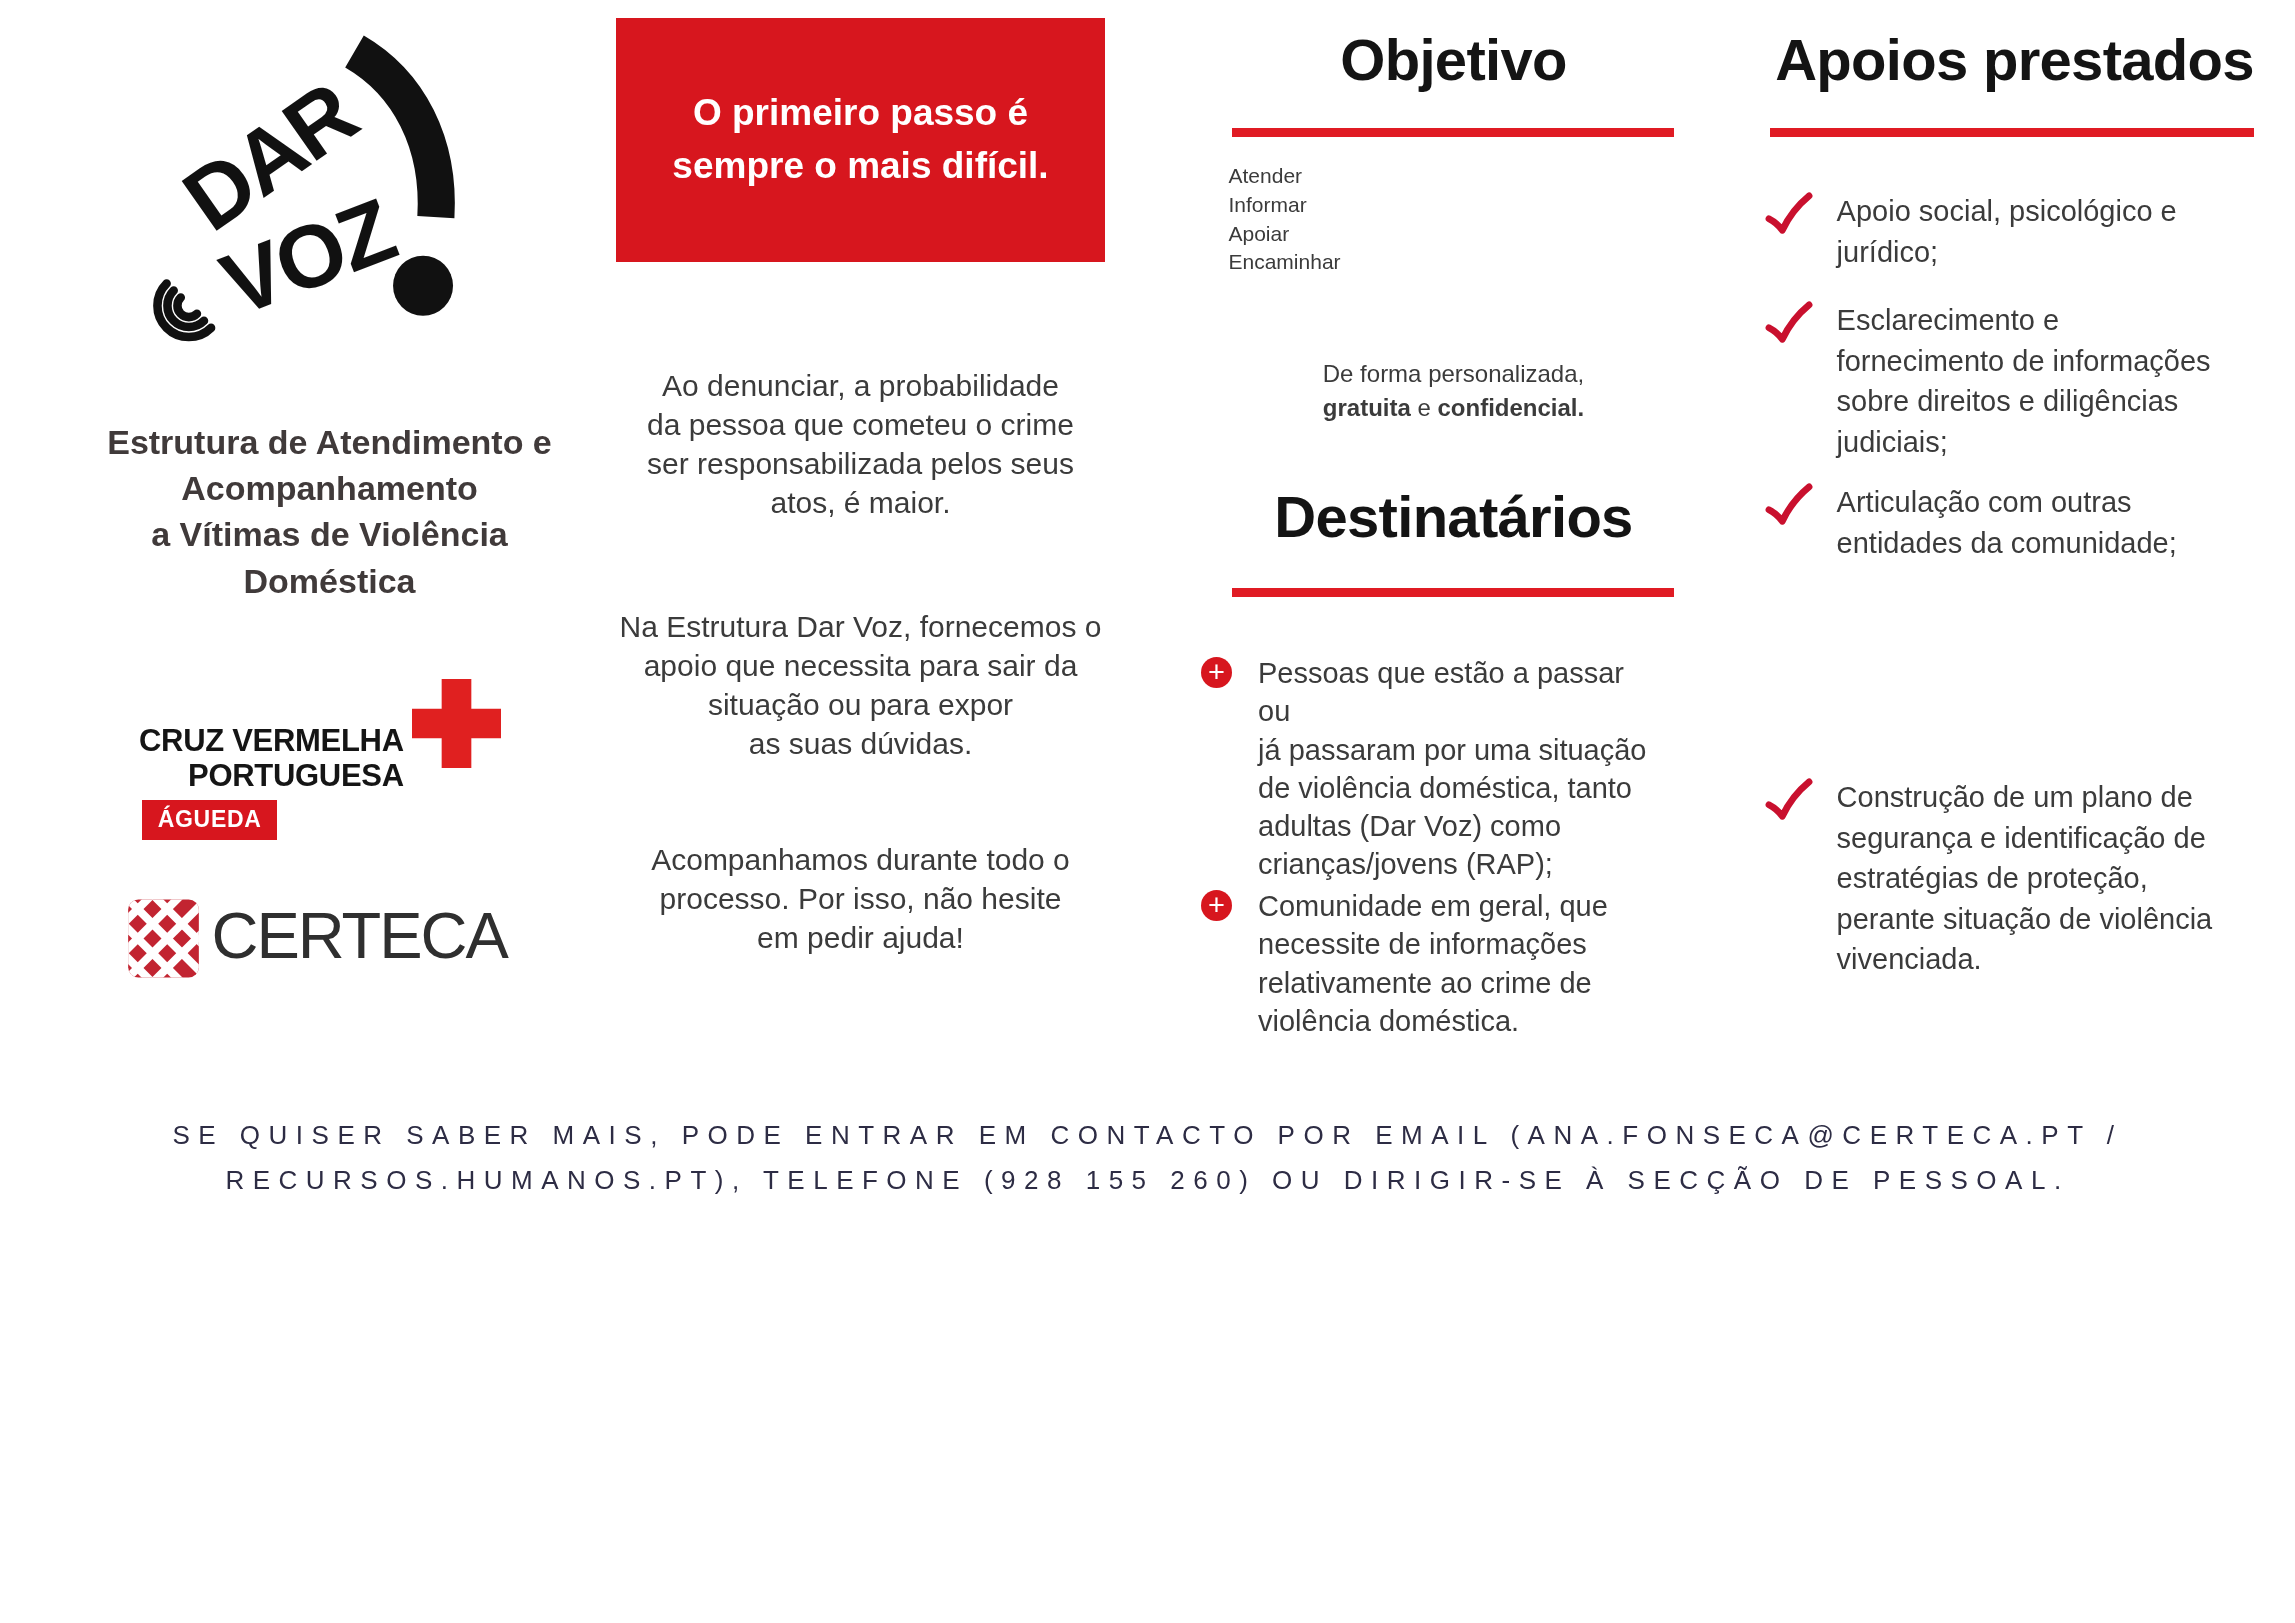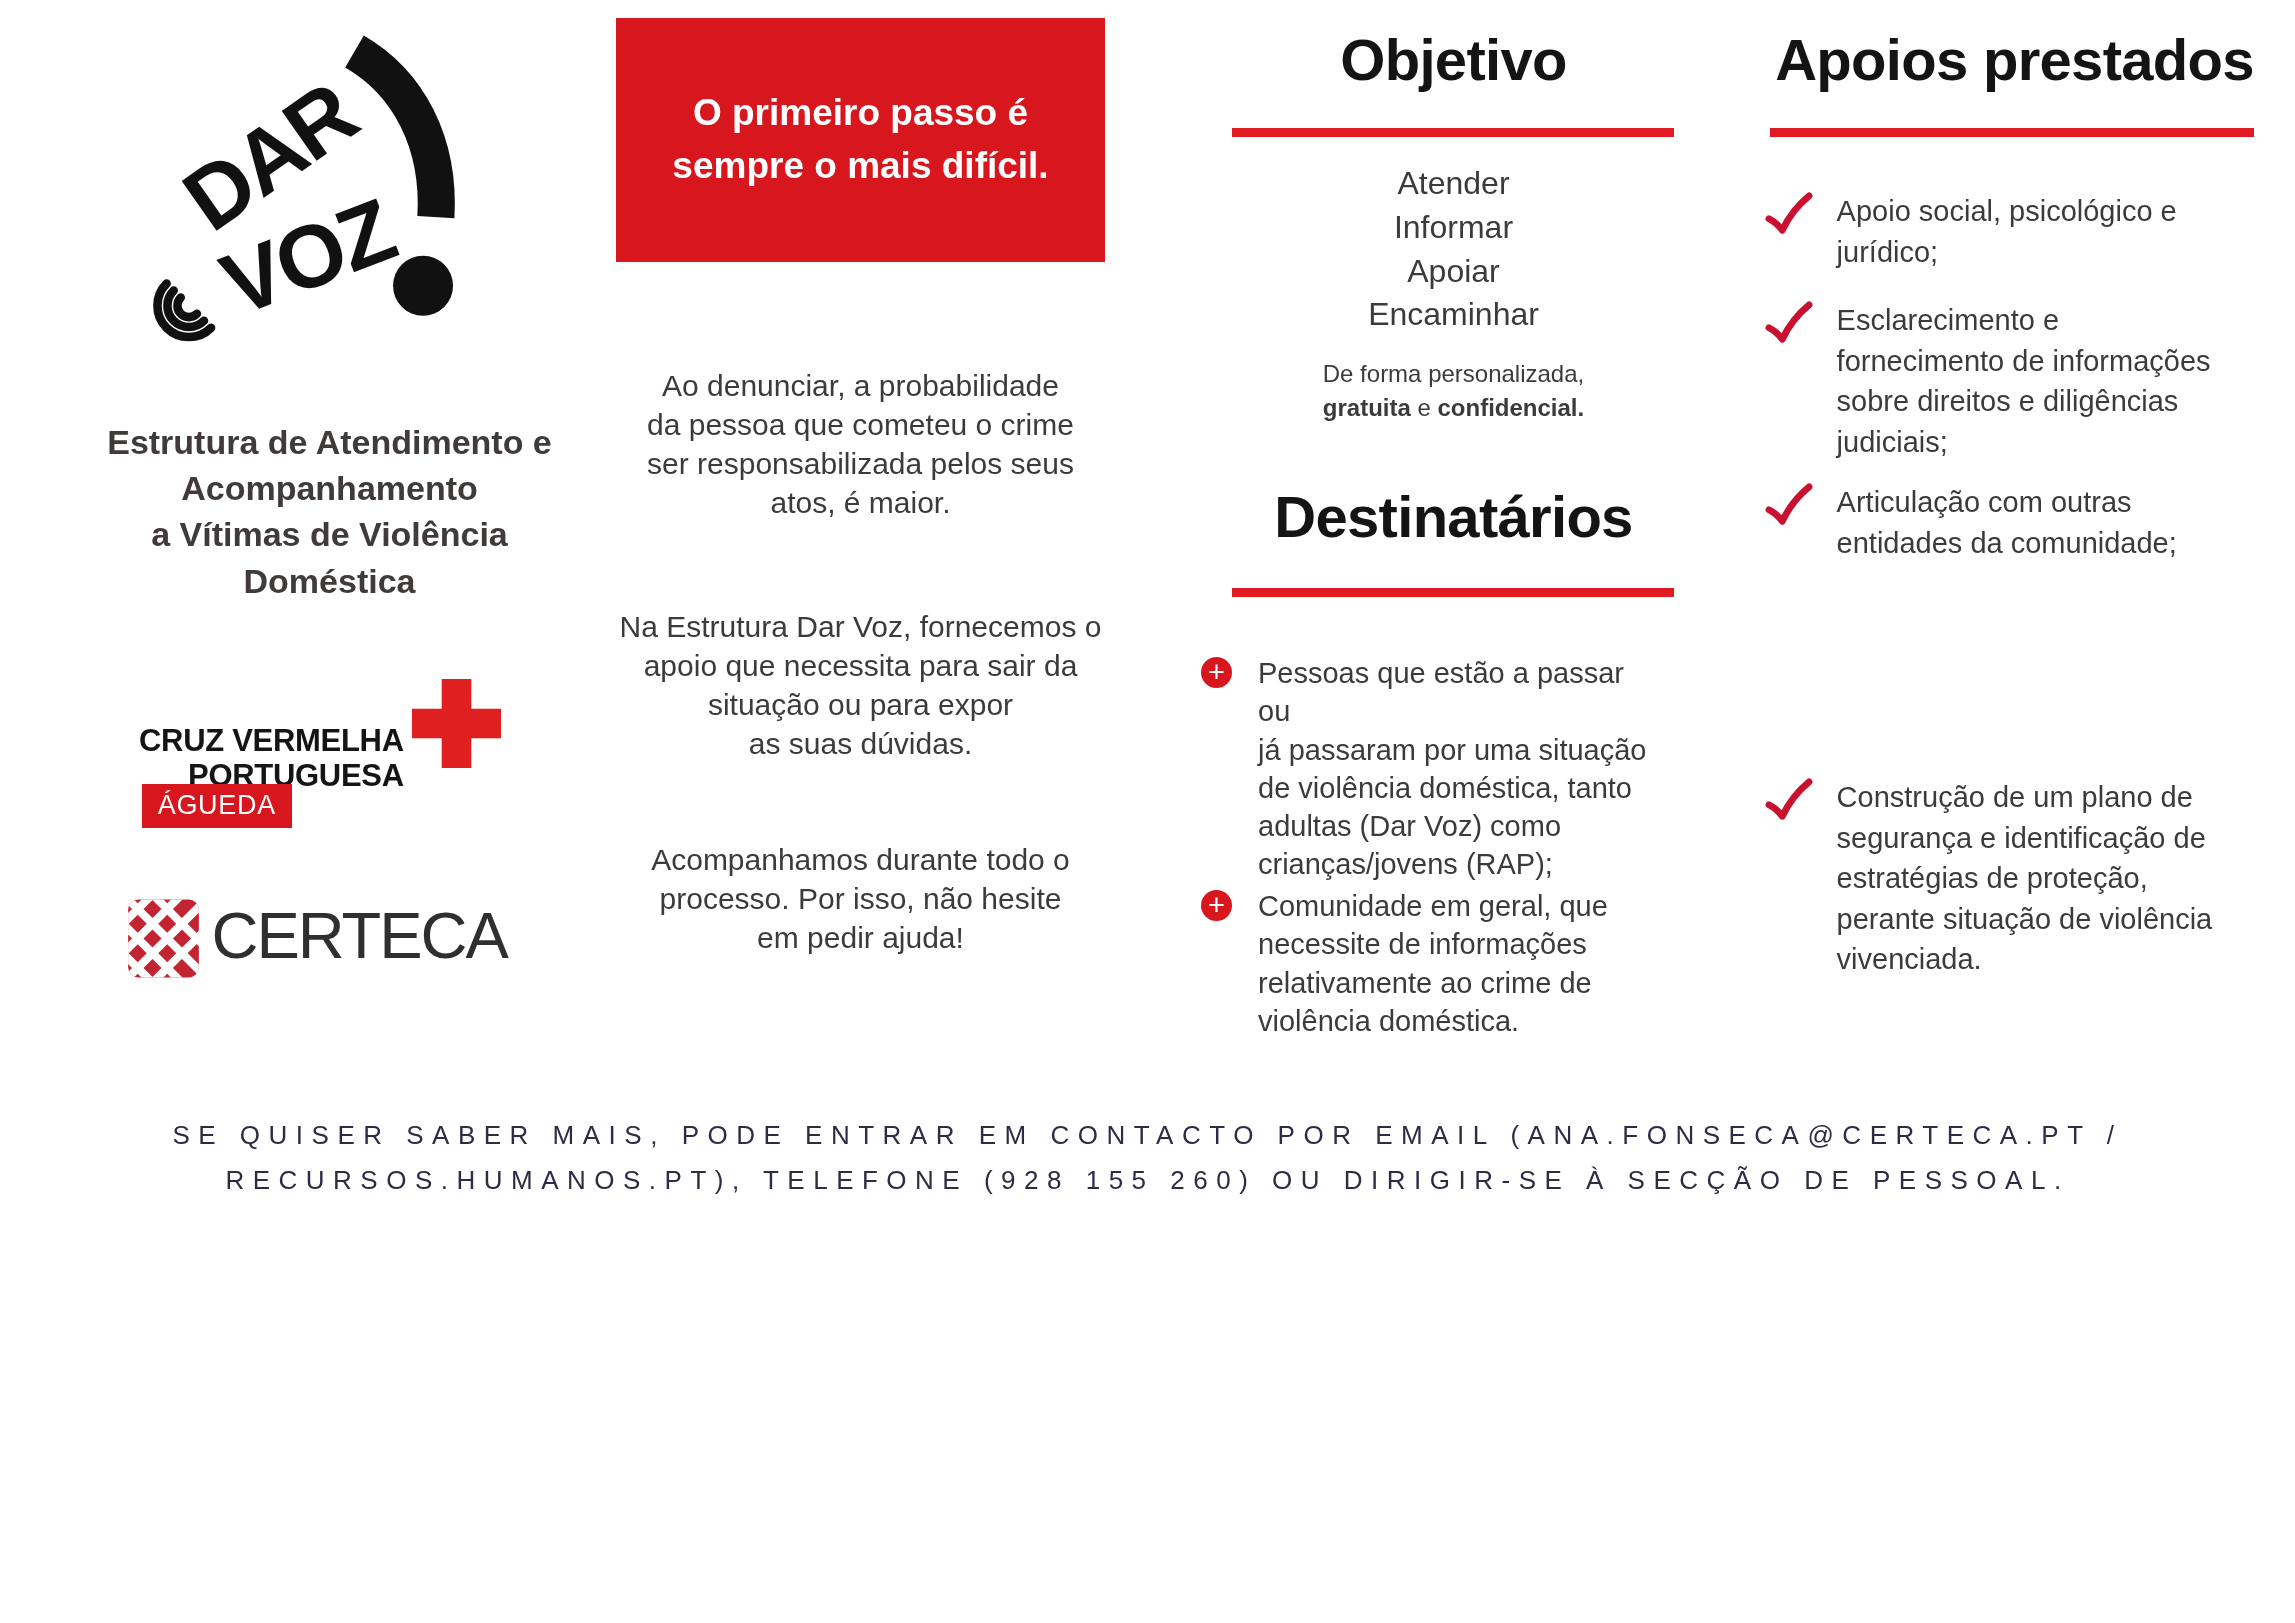--- a/index.html
+++ b/index.html
@@ -13,22 +13,22 @@
   .darvoz .arc{fill:none;stroke:var(--logo_black);stroke-width:26px;}
   .darvoz .dot{fill:var(--logo_black);}
   .darvoz .wave{fill:none;stroke:var(--logo_black);stroke-width:6px;stroke-linecap:round;}
   .darvoz text{font-family:"Liberation Sans",sans-serif;font-weight:bold;font-size:62px;fill:var(--logo_black);letter-spacing:-2px;}
   .org-title{position:absolute;left:0;top:419px;width:505px;text-align:center;white-space:pre-line;
              font-size:34px;font-weight:bold;line-height:1.36;color:var(--org_title_text);}
   .cvp{position:absolute;left:62px;top:679px;display:flex;align-items:flex-start;}
   .cvp-text{margin-top:44px;text-align:right;white-space:pre-line;font-size:31px;font-weight:bold;
             line-height:1.13;letter-spacing:-0.3px;color:#151515;}
   .cross{width:89px;height:89px;margin-left:7.9px;fill:var(--cross_red);}
-  .badge{position:absolute;left:65px;top:784px;display:inline-block;background:var(--brand_red);
-         color:#fff;font-size:27px;font-weight:normal;letter-spacing:0.7px;padding:5.9px 15.7px 7.2px;}
+  .badge{position:absolute;left:65px;top:800px;display:inline-block;background:var(--brand_red);
+         color:#fff;font-size:23px;font-weight:bold;letter-spacing:0.7px;padding:5.9px 15.7px 7.2px;}
   .certeca{position:absolute;left:49px;top:898px;display:flex;align-items:flex-start;gap:10.5px;}
   .certeca-icon{width:75px;height:81px;}
   .certeca-text{font-size:65px;font-weight:400;letter-spacing:-2px;color:var(--certeca_text);}
 
   
   .col2{left:616px;width:489px;height:1623px;}
   .redbox{position:absolute;left:0;top:17.7px;width:489px;height:244px;background:var(--brand_red);
           display:flex;align-items:center;justify-content:center;text-align:center;white-space:pre-line;
           color:#fff;font-size:37px;font-weight:bold;line-height:1.42;}
   .para{position:absolute;left:0;width:489px;margin:0;text-align:center;white-space:pre-line;
@@ -36,22 +36,22 @@
   .p1{top:366px;} .p2{top:607px;} .p3{top:840px;}
 
   
   .col3{left:1201px;width:478px;height:1623px;}
   .col-heading{margin:0;position:absolute;text-align:center;font-size:58px;font-weight:bold;
                letter-spacing:-0.7px;color:var(--heading_text);}
   .col3 .col-heading{left:27.5px;width:450px;}
   .red-rule{position:absolute;height:8.5px;background:var(--rule_red);}
   .rule-obj{left:31px;top:128px;width:442px;}
   .h-obj{top:26px;}
-  .obj-list{position:absolute;left:27.5px;top:162px;width:450px;text-align:center;white-space:pre-line;
-            font-size:32px;line-height:1.37;color:var(--body_text);}
+  .obj-list{position:absolute;left:27.5px;top:162px;width:450px;text-align:left;white-space:pre-line;
+            font-size:21px;line-height:1.37;color:var(--body_text);}
   .tagline{position:absolute;left:27.5px;top:357px;width:450px;text-align:center;
            font-size:24px;line-height:1.4;color:var(--body_text);}
   .tagline .b{font-weight:bold;}
   .h-dest{top:483px;}
   .rule-dest{left:31px;top:588px;width:442px;}
   .bullet{position:absolute;left:0;display:flex;}
   .b1{top:654px;} .b2{top:887px;}
   .plus{flex:0 0 auto;width:31px;height:31px;margin-top:2.6px;border-radius:50%;background:var(--brand_red);
         color:#fff;font-size:29px;line-height:30px;text-align:center;}
   .btext{margin-left:26px;width:399px;text-align:left;white-space:pre-line;

